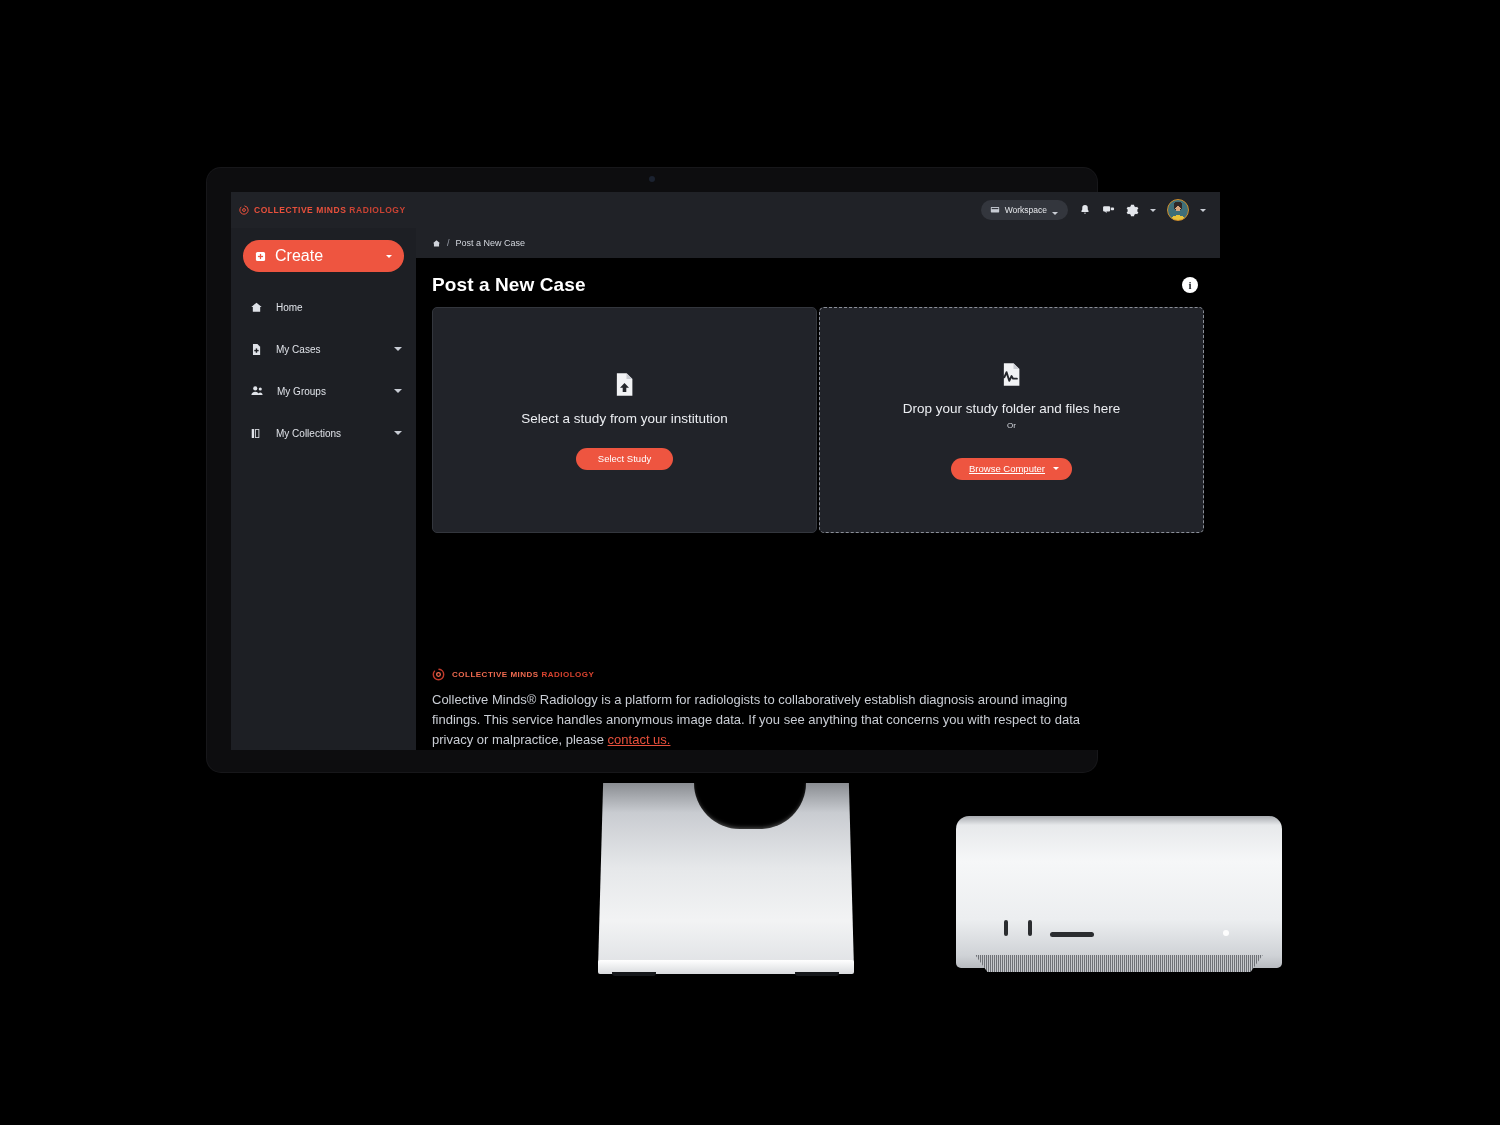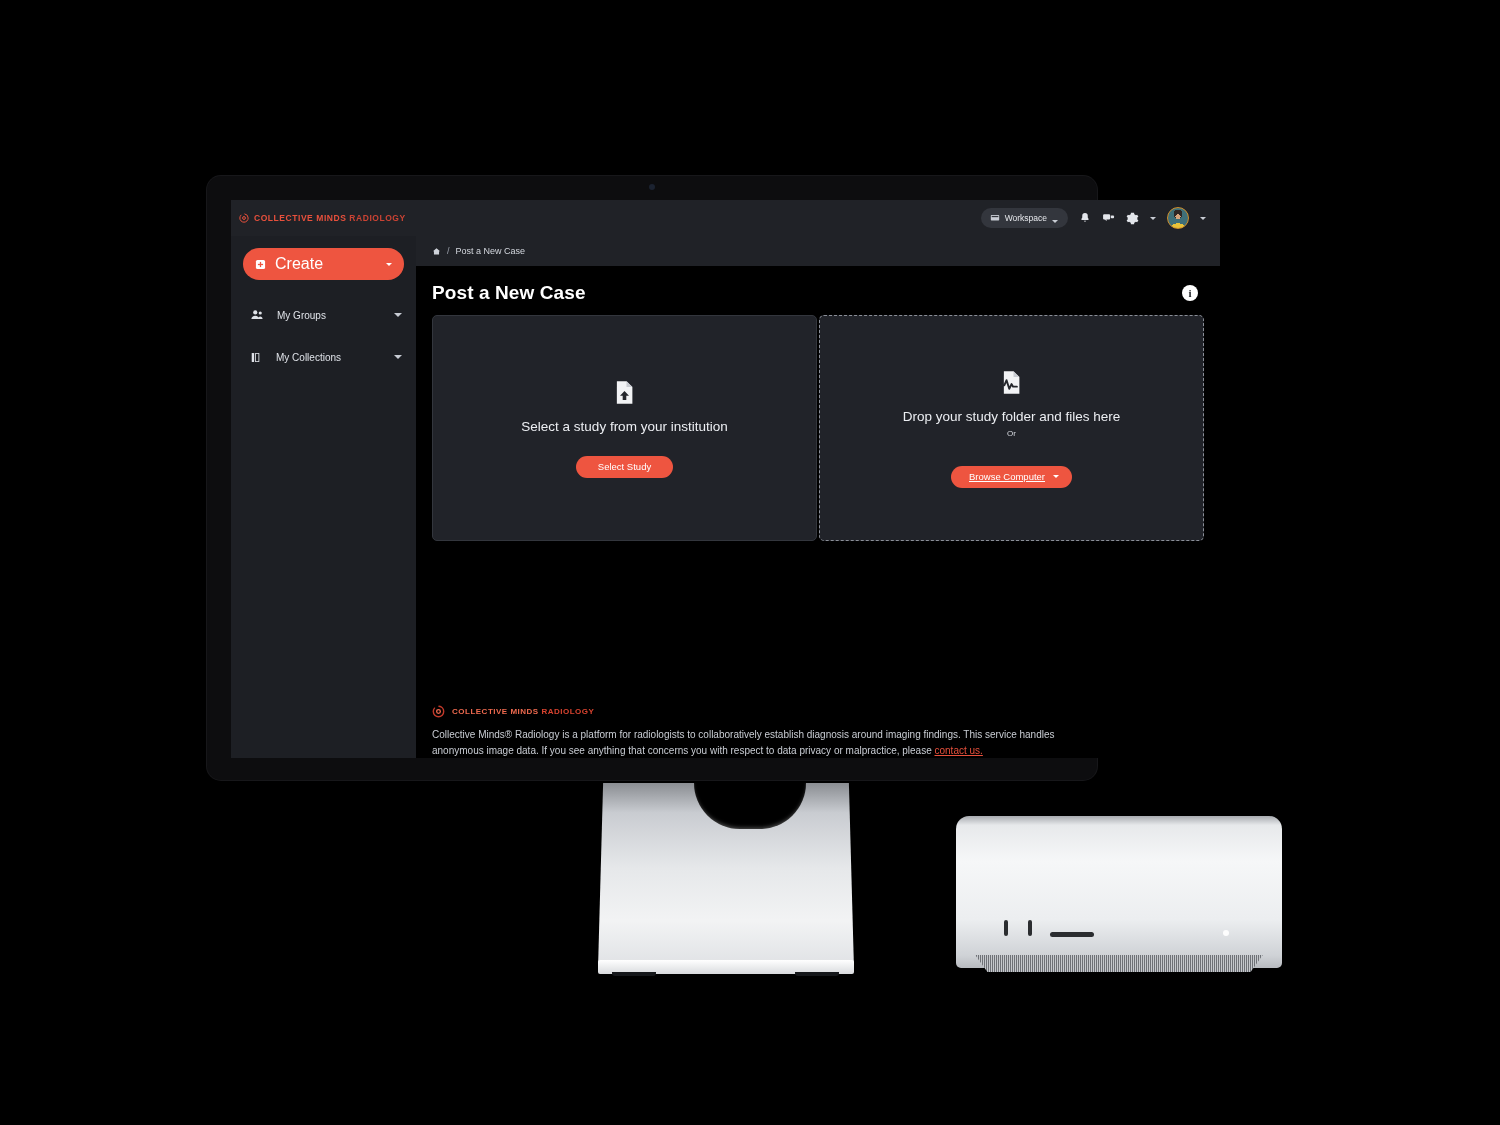--- a/index.html
+++ b/index.html
@@ -6,21 +6,21 @@
   html, body {
     width: 1500px; height: 1125px;
     background: #000000;
     font-family: "Liberation Sans", sans-serif;
     overflow: hidden;
   }
   .stage { position: relative; width: 1500px; height: 1125px; background: #000; }
 
   
   .monitor-frame {
-    position: absolute; left: 207px; top: 176px;
+    position: absolute; left: 207px; top: 168px;
     width: 890px; height: 604px;
     background: #0d0d0f;
     border-radius: 14px;
     box-shadow: 0 0 0 1px #17171a;
   }
   .camera-dot {
     position: absolute; left: 50%; top: 8px; transform: translateX(-50%);
     width: 6px; height: 6px; border-radius: 50%;
     background: #1b2230;
   }
@@ -126,21 +126,21 @@
   .pill-btn.with-caret { padding: 0 13px 0 18px; text-decoration: underline; }
 
   .spacer { flex: 1; }
 
   
   .footer { padding: 0 16px 0 16px; }
   .footer-brand { display: flex; align-items: center; gap: 7px; margin-bottom: 9px; }
   .footer-brand-text { font-size: 8px; font-weight: 700; letter-spacing: .5px; color: #d9432f; }
   .footer-brand-text .lighter { color: #ef6a4f; }
   .footer-copy {
-    font-size: 10px; line-height: 1.55; color: #c9cdd4; max-width: 660px;
+    font-size: 13px; line-height: 1.55; color: #c9cdd4; max-width: 660px;
   }
   .footer-copy a { color: #e8503c; text-decoration: underline; }
 
   
   .stand-neck {
     position: absolute; left: 598px; top: 783px;
     width: 256px; height: 186px;
     background: linear-gradient(#8a8d92 0%, #c9ccd1 16%, #e6e8ea 46%, #f2f3f4 74%, #dfe1e4 100%);
     clip-path: polygon(2% 0, 98% 0, 100% 100%, 0 100%);
   }
@@ -250,21 +250,40 @@
                 <svg viewBox="0 0 24 24" width="11" height="11">
                   <rect x="2" y="2" width="20" height="20" rx="3.5" fill="#ffffff"></rect>
                   <rect x="10.6" y="6.4" width="2.8" height="11.2" fill="#ee5540"></rect>
                   <rect x="6.4" y="10.6" width="11.2" height="2.8" fill="#ee5540"></rect>
                 </svg>
               </span>
               <span>Create</span>
               <span class="caret sm white"></span>
             </div>
 
-
+            <div class="nav-item">
+              <span class="ic">
+                <svg viewBox="0 0 24 24" width="13" height="13" fill="#dfe2e8">
+                  <path d="M12 3 2.5 11.2h2.7V20h13.6v-8.8h2.7z"></path>
+                </svg>
+              </span>
+              <span>Home</span>
+            </div>
+
+            <div class="nav-item">
+              <span class="ic">
+                <svg viewBox="0 0 24 24" width="13" height="13" fill="#dfe2e8">
+                  <path d="M5.5 2h8.2l5 5v15h-13.2z"></path>
+                  <rect x="10.6" y="10" width="2.6" height="8" fill="#1d1f24"></rect>
+                  <rect x="7.9" y="12.7" width="8" height="2.6" fill="#1d1f24"></rect>
+                </svg>
+              </span>
+              <span>My Cases</span>
+              <span class="caret nav-caret"></span>
+            </div>
 
             <div class="nav-item">
               <span class="ic">
                 <svg viewBox="0 0 24 24" width="14" height="14" fill="#dfe2e8">
                   <circle cx="9" cy="7.5" r="3.6"></circle>
                   <path d="M2.4 19c0-3.7 3-5.8 6.6-5.8s6.6 2.1 6.6 5.8z"></path>
                   <circle cx="17.6" cy="8.6" r="2.7"></circle>
                   <path d="M13.6 19c0-2.8 1.9-4.6 4-4.6s4 1.8 4 4.6z"></path>
                 </svg>
               </span>

